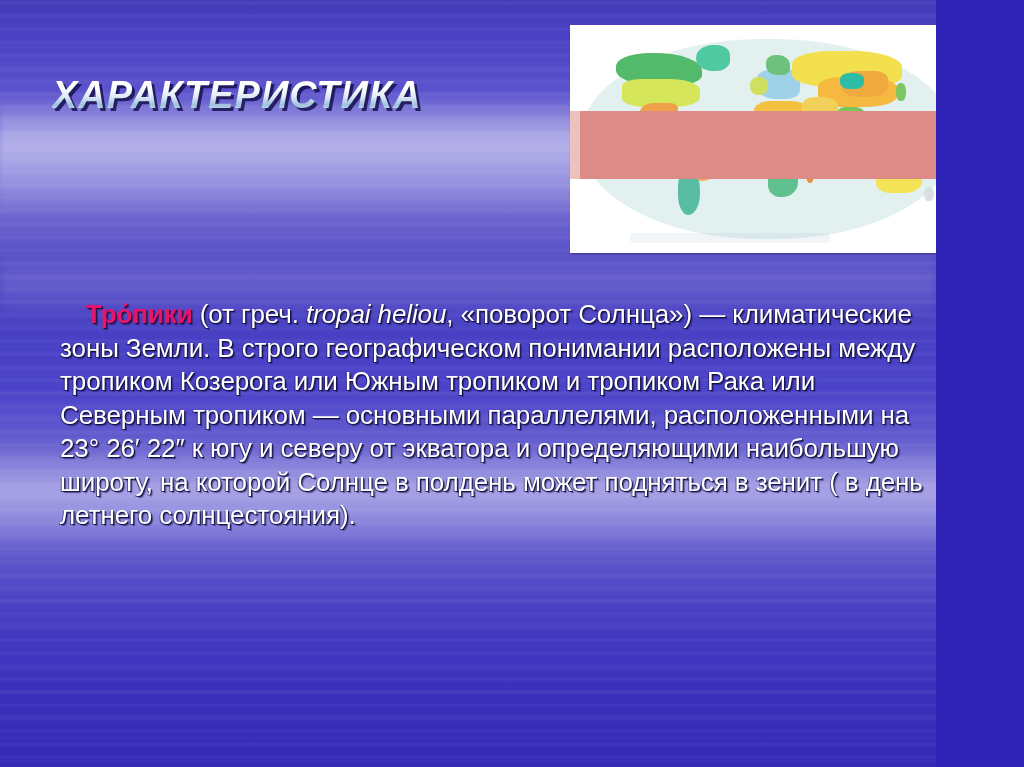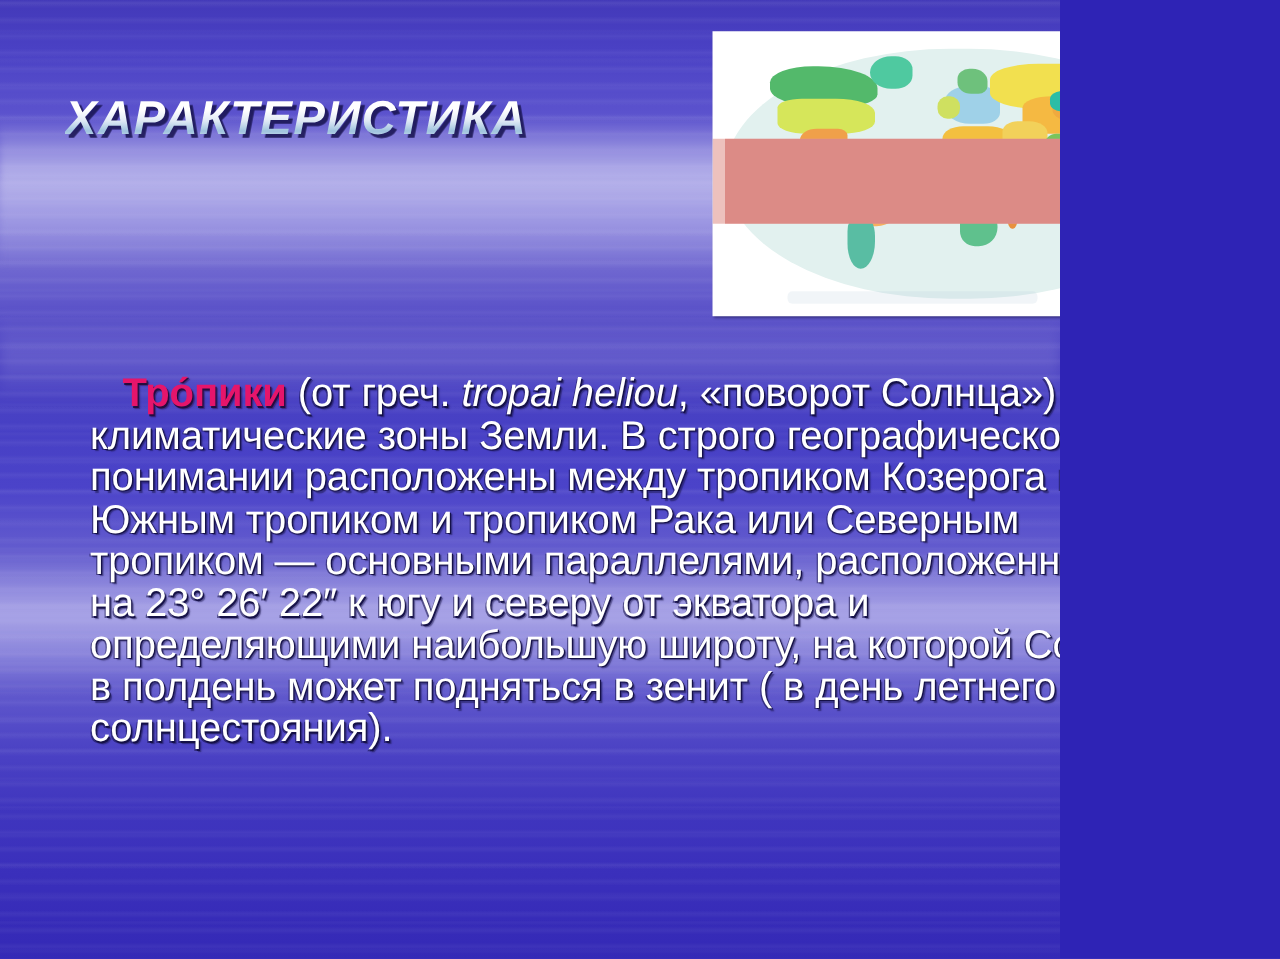--- a/index.html
+++ b/index.html
@@ -6,21 +6,21 @@
     margin: 0;
     padding: 0;
     background: #2e23b5;
   }
   body {
     font-family: "Liberation Sans", sans-serif;
   }
 
   #slide {
     position: relative;
-    width: 848px;
+    width: 936px;
     height: 767px;
     overflow: hidden;
     background: #3a2fc0;
   }
 
   
   .bg-base {
     position: absolute;
     inset: 0;
     background: linear-gradient(to bottom,
@@ -175,25 +175,25 @@
     width: 200px;
     height: 10px;
     background: rgba(180,200,215,0.18);
     border-radius: 4px;
     z-index: 5;
   }
 
   
   #body-text {
     position: absolute;
-    left: 72px;
+    left: 60px;
     top: 298px;
     width: 872px;
     color: #ffffff;
-    font-size: 32px;
+    font-size: 26px;
     line-height: 33.5px;
     text-indent: 26px;
     text-shadow:
        1px 1px 0 rgba(20,16,70,0.95),
       -1px 1px 0 rgba(20,16,70,0.55),
        2px 2px 1px rgba(20,16,70,0.55);
     letter-spacing: -0.1px;
   }
   .kw {
     color: #e5156b;

